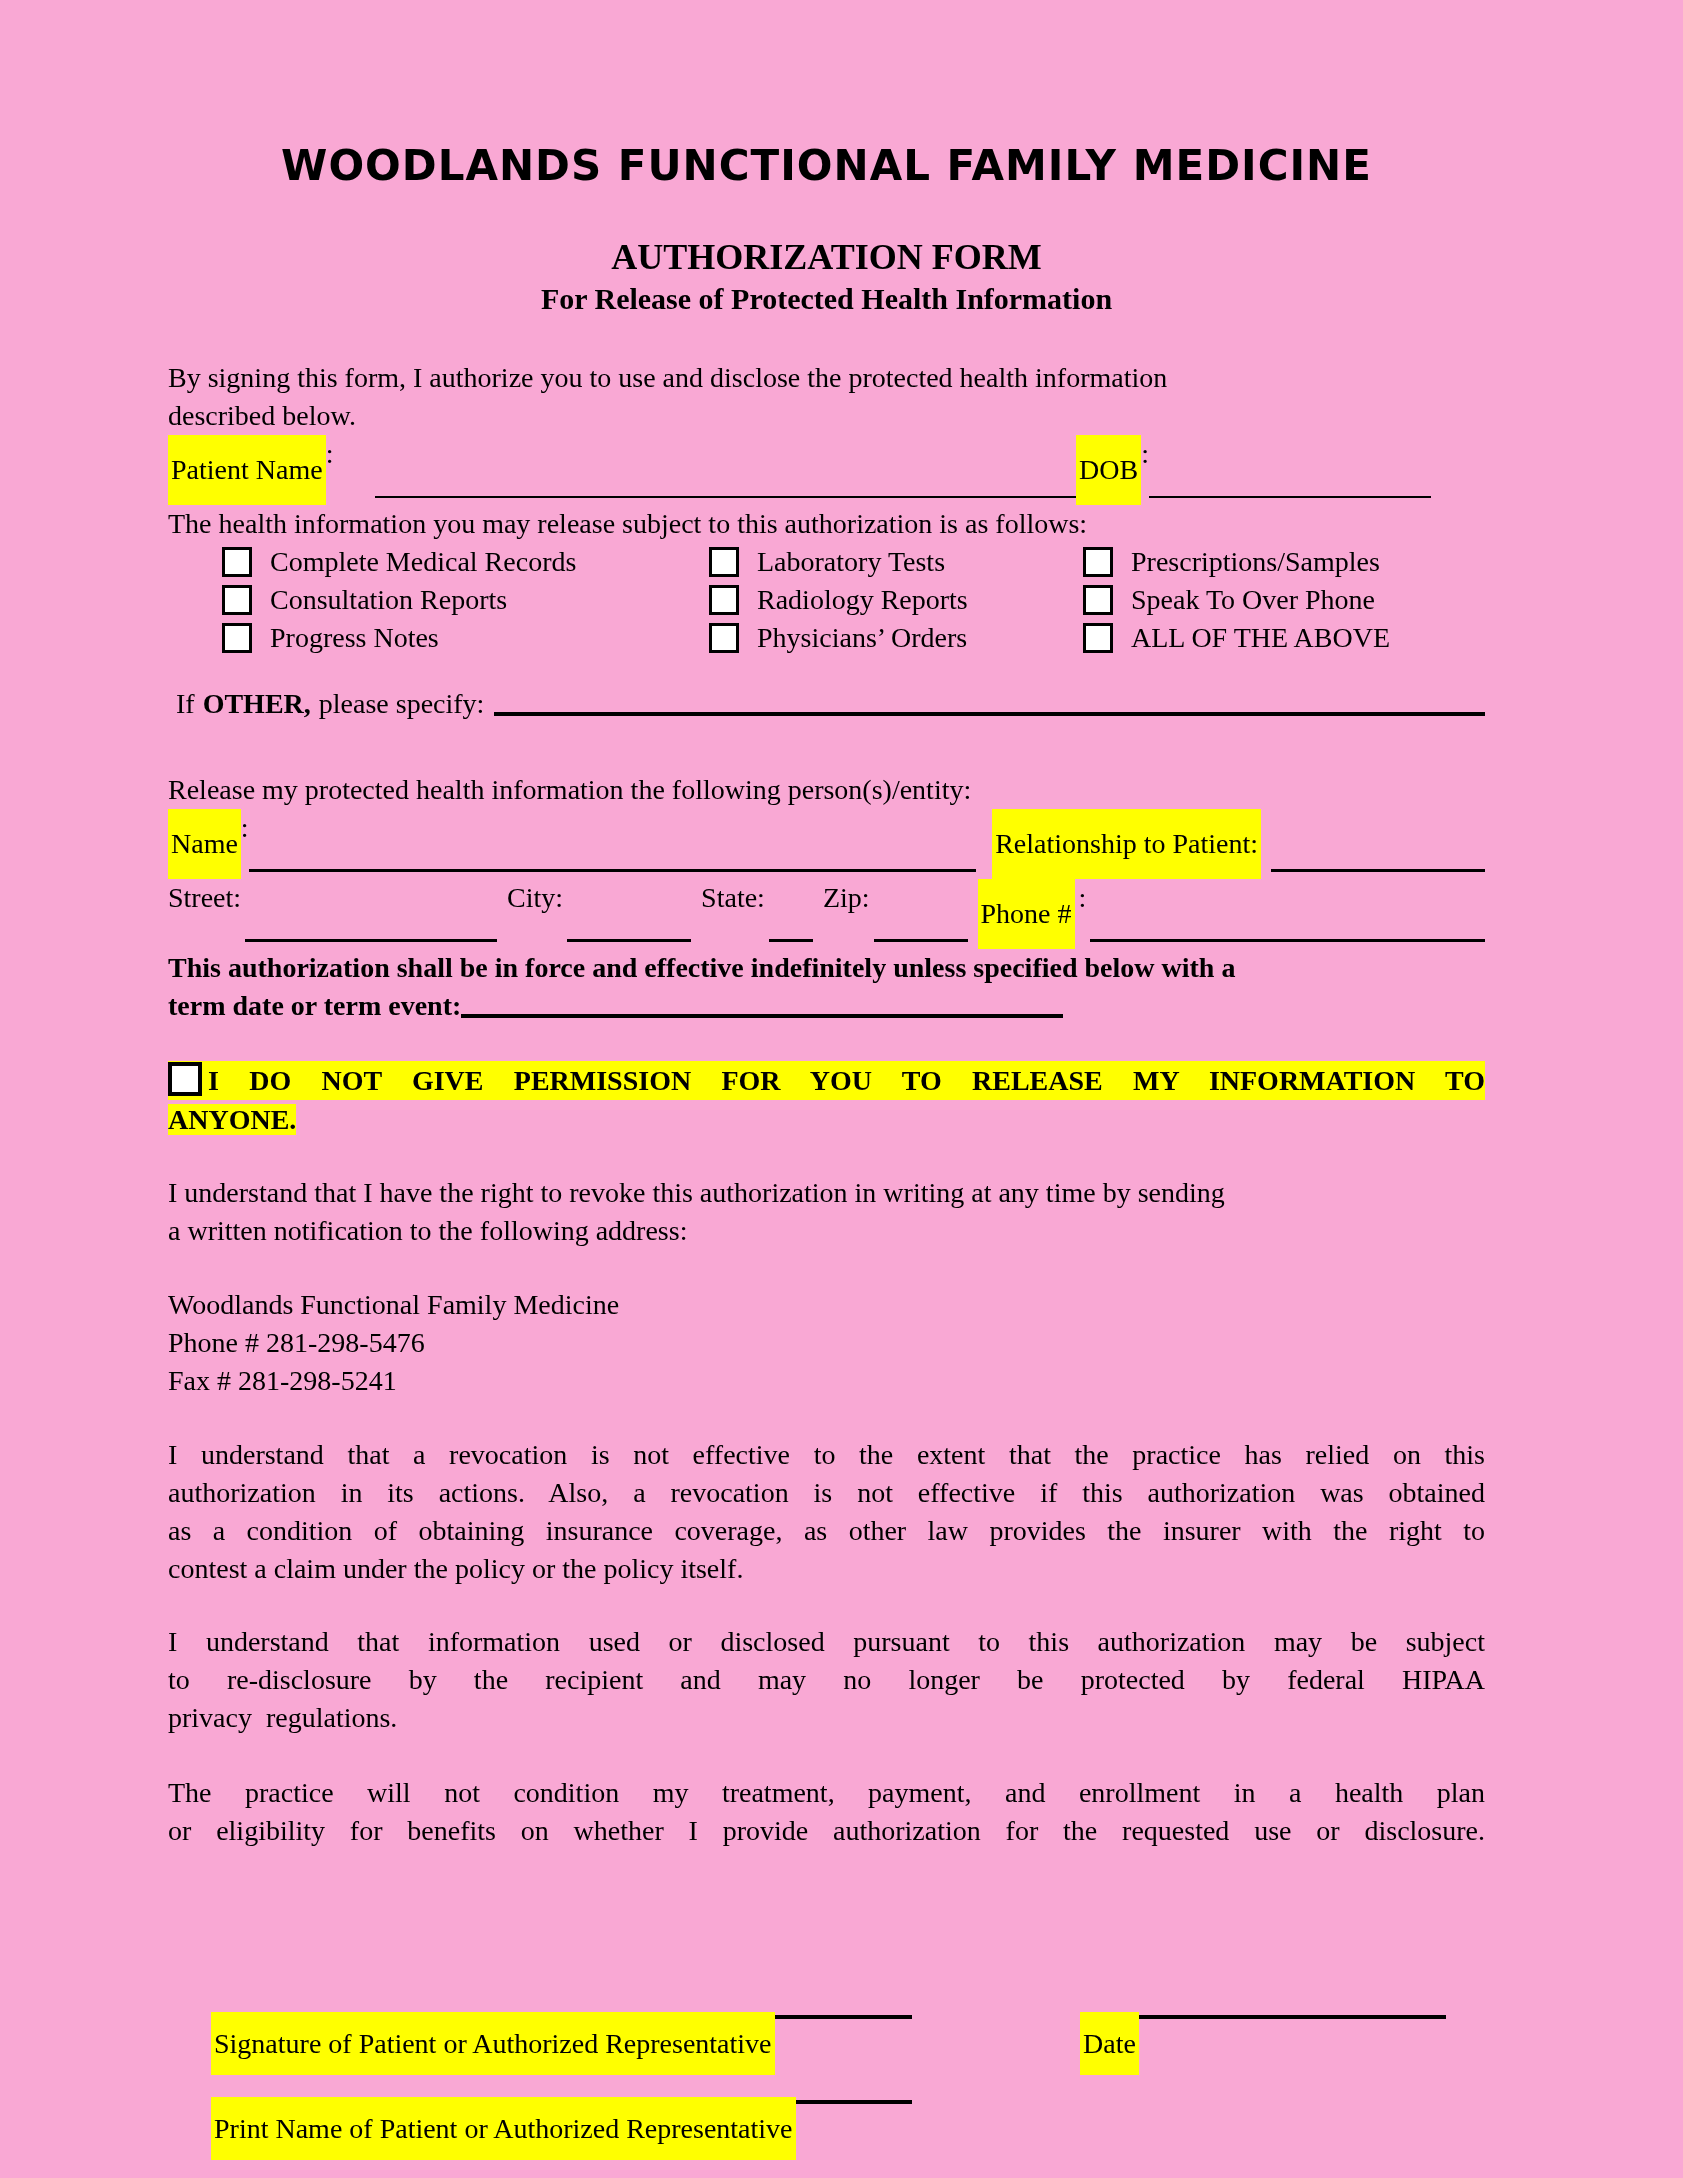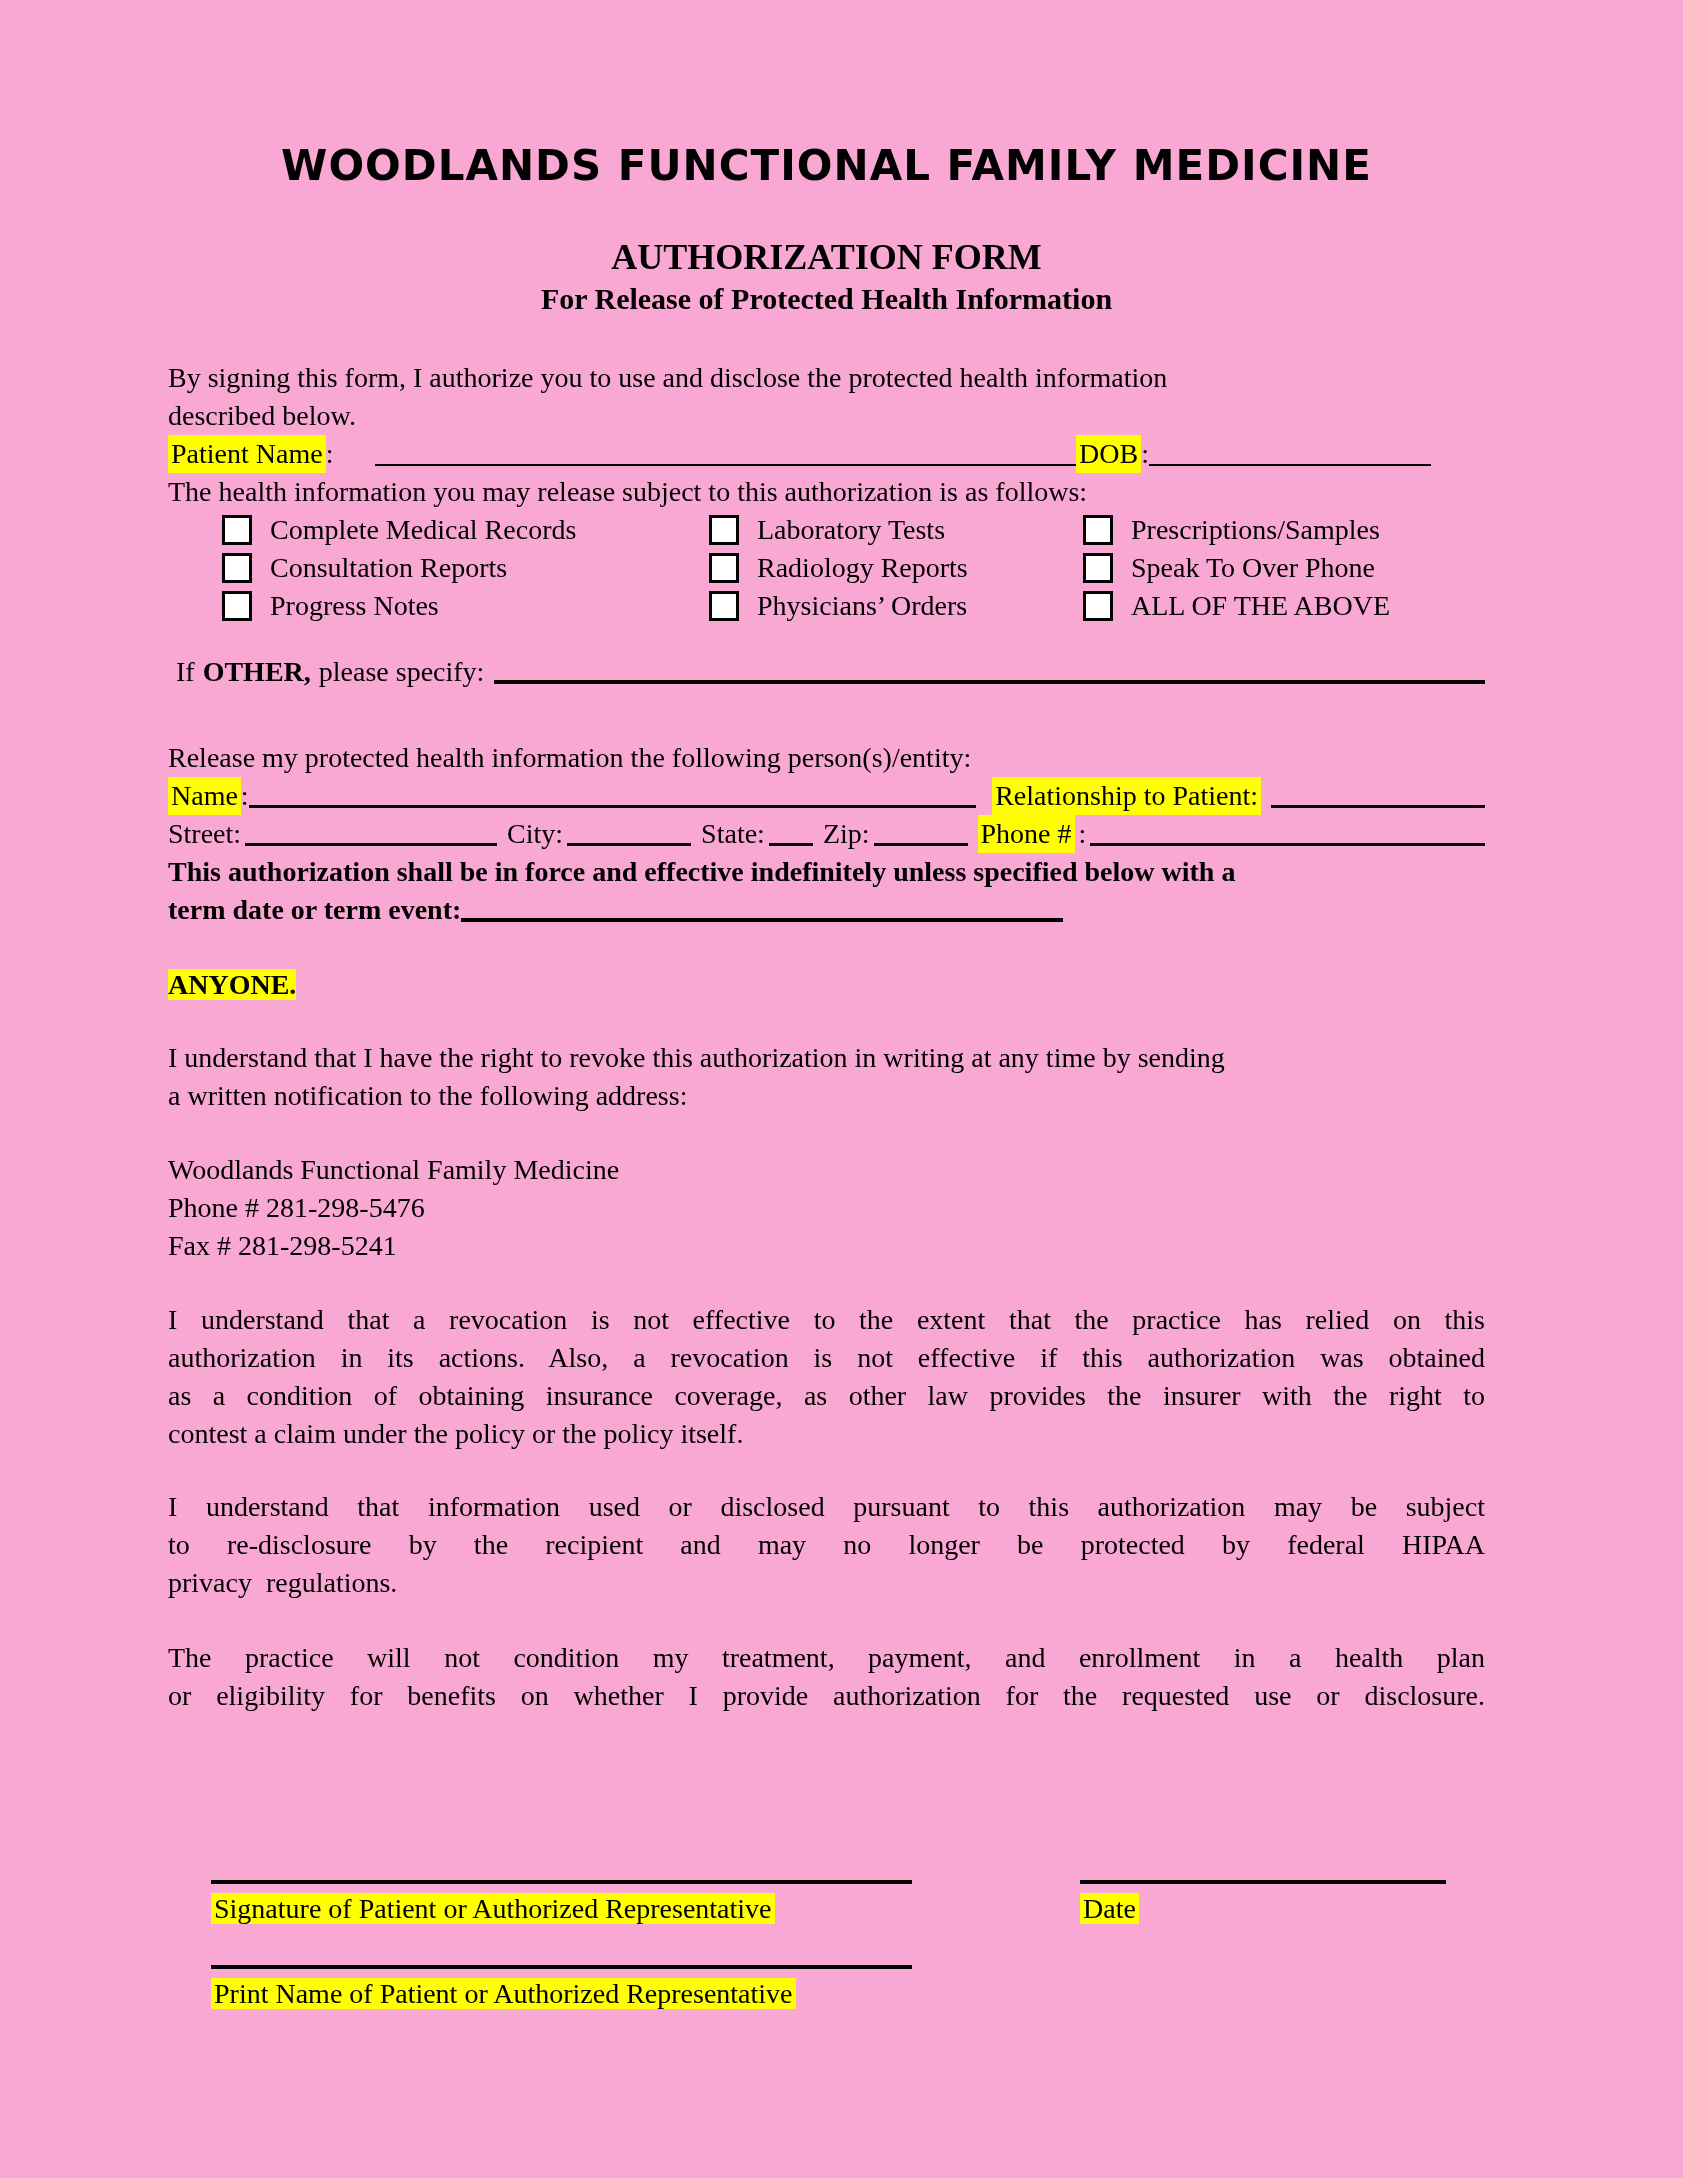--- a/index.html
+++ b/index.html
@@ -16,21 +16,21 @@
     overflow:hidden;
   }
   .title{
     margin:0;text-align:center;
     font-family:"DejaVu Sans", sans-serif;
     font-weight:700;font-size:42px;line-height:50px;letter-spacing:1px;
   }
   .sub1{margin-top:44px;text-align:center;font-weight:700;font-size:36px;line-height:44px;}
   .sub2{text-align:center;font-weight:700;font-size:30px;line-height:40px;}
   .intro{margin-top:40px;}
-  .hl{background:#ffff00;padding:0 3px;}
+  .hl{background:#ffff00;padding:16px 3px;}
   
   .frow{display:flex;}
   .frow .lbl{white-space:nowrap;}
   .seg{align-self:flex-end;margin-bottom:7px;}
   .ul2{border-bottom:2px solid #000;}
   .ul3{border-bottom:3px solid #000;}
   .ul4{border-bottom:4px solid #000;}
   .patient-row{margin-right:54px;}
   .patient-row .seg1{flex:1 1 auto;margin-left:42px;}
   .patient-row .seg2{flex:0 0 282px;}
@@ -183,20 +183,23 @@
     <span class="seg segP ul3"></span>
   </div>
 
   <div class="bold">This authorization shall be in force and effective indefinitely unless specified below with a</div>
   <div class="frow bold term2">
     <span class="lbl">term date or term event:</span>
     <span class="seg segT ul4"></span>
   </div>
 
   <div class="perm">
+    <div class="perm-line1">
+      <span class="cb-perm"></span><span>I DO NOT GIVE PERMISSION FOR YOU TO RELEASE MY INFORMATION TO</span>
+    </div>
     <div class="perm-line2">
       <span class="hl">ANYONE.</span>
     </div>
   </div>
 
   <div class="revoke">
     <div>I understand that I have the right to revoke this authorization in writing at any time by sending</div>
     <div>a written notification to the following address:</div>
   </div>
 

